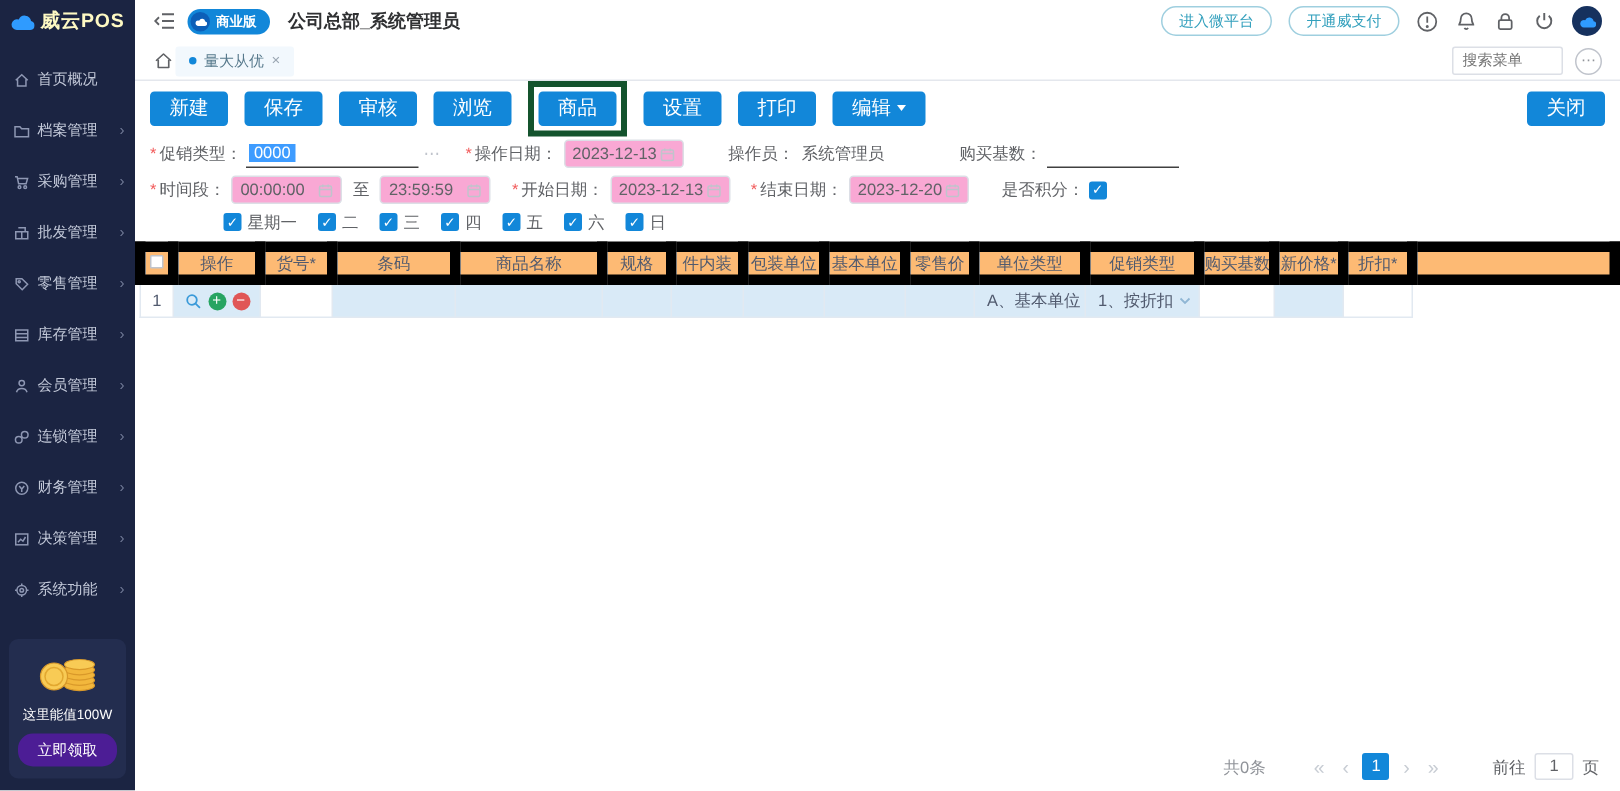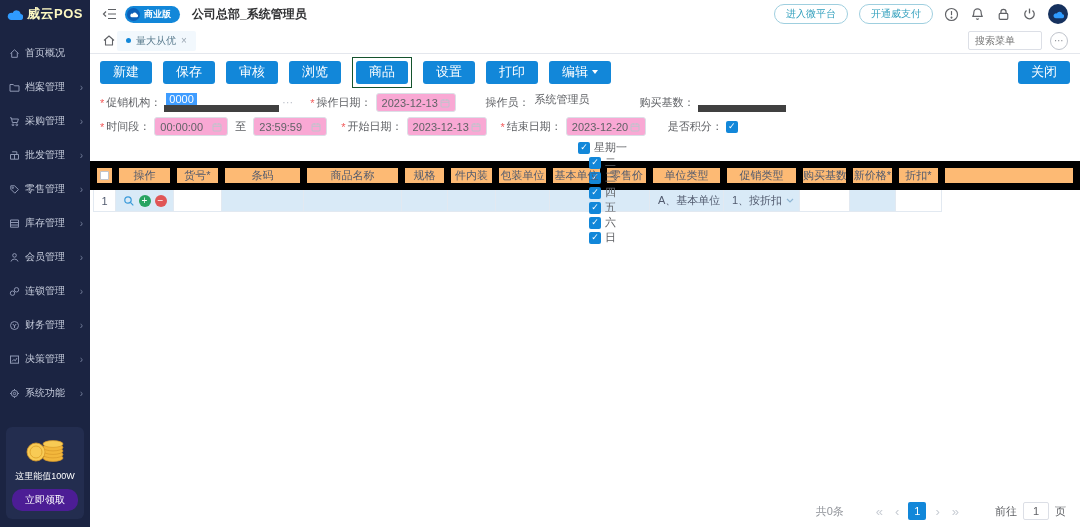--- a/index.html
+++ b/index.html
@@ -40,37 +40,37 @@
   .tab-dot { width:5px; height:5px; border-radius:50%; background:#1287d9; }
   .tab-x { color:#9aa6b2; font-size:10px; cursor:pointer; }
   .tabbar-right { margin-left:auto; display:flex; align-items:center; gap:8px; }
   .search { width:74px; height:19px; border:1px solid #dcdfe6; border-radius:2px; font-size:10px; padding:0 6px; color:#606266; outline:none; font-family:inherit; }
   .more-circle { width:18px; height:18px; border:1px solid #c0c4cc; border-radius:50%; display:flex; align-items:center; justify-content:center; font-size:10px; color:#909399; cursor:pointer; }
 
   
   .content { flex:1; position:relative; padding-top:4px; }
   .toolbar { display:flex; align-items:center; gap:11px; height:28px; margin:0 10px; }
   .tbtn { background:#1287d9; color:#fff; border:none; border-radius:3px; height:23px; padding:0 13px; font-size:13px; cursor:pointer; font-family:inherit; white-space:nowrap; display:inline-flex; align-items:center; gap:4px; }
-  .hl-box { border:1px solid #14532d; padding:3px; display:inline-flex; }
+  .hl-box { border:4px solid #14532d; padding:3px; display:inline-flex; }
   .tspacer { flex:1; }
   .caret { width:0; height:0; border-left:3px solid transparent; border-right:3px solid transparent; border-top:4px solid #fff; }
 
   .form { margin:6px 10px 0; font-size:11px; color:#606266; }
   .frow { display:flex; align-items:center; height:21px; margin-bottom:3px; }
   .req { color:#f25b5b; margin-right:2px; }
   .flabel { white-space:nowrap; }
-  .u-input { border-bottom:7px solid #404040; height:18px; display:flex; align-items:center; padding:0 2px; margin-left:3px; }
+  .u-input { border-bottom:1px solid #404040; height:18px; display:flex; align-items:center; padding:0 2px; margin-left:3px; }
   .sel { background:#3e9cff; color:#fff; padding:0 3px; font-size:11px; }
   .b-input { border:1px solid #dcdfe6; border-radius:3px; height:19px; display:flex; align-items:center; justify-content:space-between; padding:0 5px; margin-left:4px; color:#606266; cursor:text; background:#f9a8d4; }
   .dots { color:#c0c4cc; margin:0 3px; font-size:11px; }
   .gap14 { margin-left:14px; } .gap22 { margin-left:22px; } .gap30 { margin-left:30px; }
   .chk { width:12px; height:12px; background:#1287d9; border-radius:2px; display:inline-flex; align-items:center; justify-content:center; cursor:pointer; flex-shrink:0; }
   .chk::after { content:"✓"; color:#fff; font-size:9px; line-height:1; }
   .wk { display:flex; align-items:center; gap:4px; margin-right:14px; cursor:pointer; }
-  .weekrow { margin-left:49px; height:16px;flex-direction:column; }
+  .weekrow { margin-left:49px; height:16px; }
 
   
   table.grid { border-collapse:collapse; table-layout:fixed; width:990px; margin-top:5px; }
   .grid th { background:#fdba74; font-weight:normal; font-size:11px; color:#515a6e; height:21px; border:7px solid #000000; white-space:nowrap; overflow:hidden; }
   .grid td { height:25px; font-size:11px; color:#515a6e; border:1px solid #e2e9f1; overflow:hidden; white-space:nowrap; }
   .cblue { background:#d9eaf7; }
   .cwhite { background:#fff; }
   .numcell { text-align:center; color:#606266; }
   .opcell { text-align:center; }
   .ops { display:inline-flex; align-items:center; gap:4px; vertical-align:middle; }
@@ -291,21 +291,21 @@
           <span>编辑</span>
           <span class="caret"></span>
         </button>
         <span class="tspacer"></span>
         <button class="tbtn">关闭</button>
       </div>
 
       <div class="form">
         <div class="frow">
           <span class="req">*</span>
-          <span class="flabel">促销机构：</span>
+          <span class="flabel">促销类型：</span>
           <span class="u-input" style="width:115px;">
             <span class="sel">0000</span>
           </span>
           <span class="dots">⋯</span>
           <span class="gap14"></span>
           <span class="req">*</span>
           <span class="flabel">操作日期：</span>
           <span class="b-input" style="width:80px;">
             <span>2023-12-13</span>
             <svg width="10" height="10" viewBox="0 0 10 10" fill="none" stroke="#c0c4cc">

